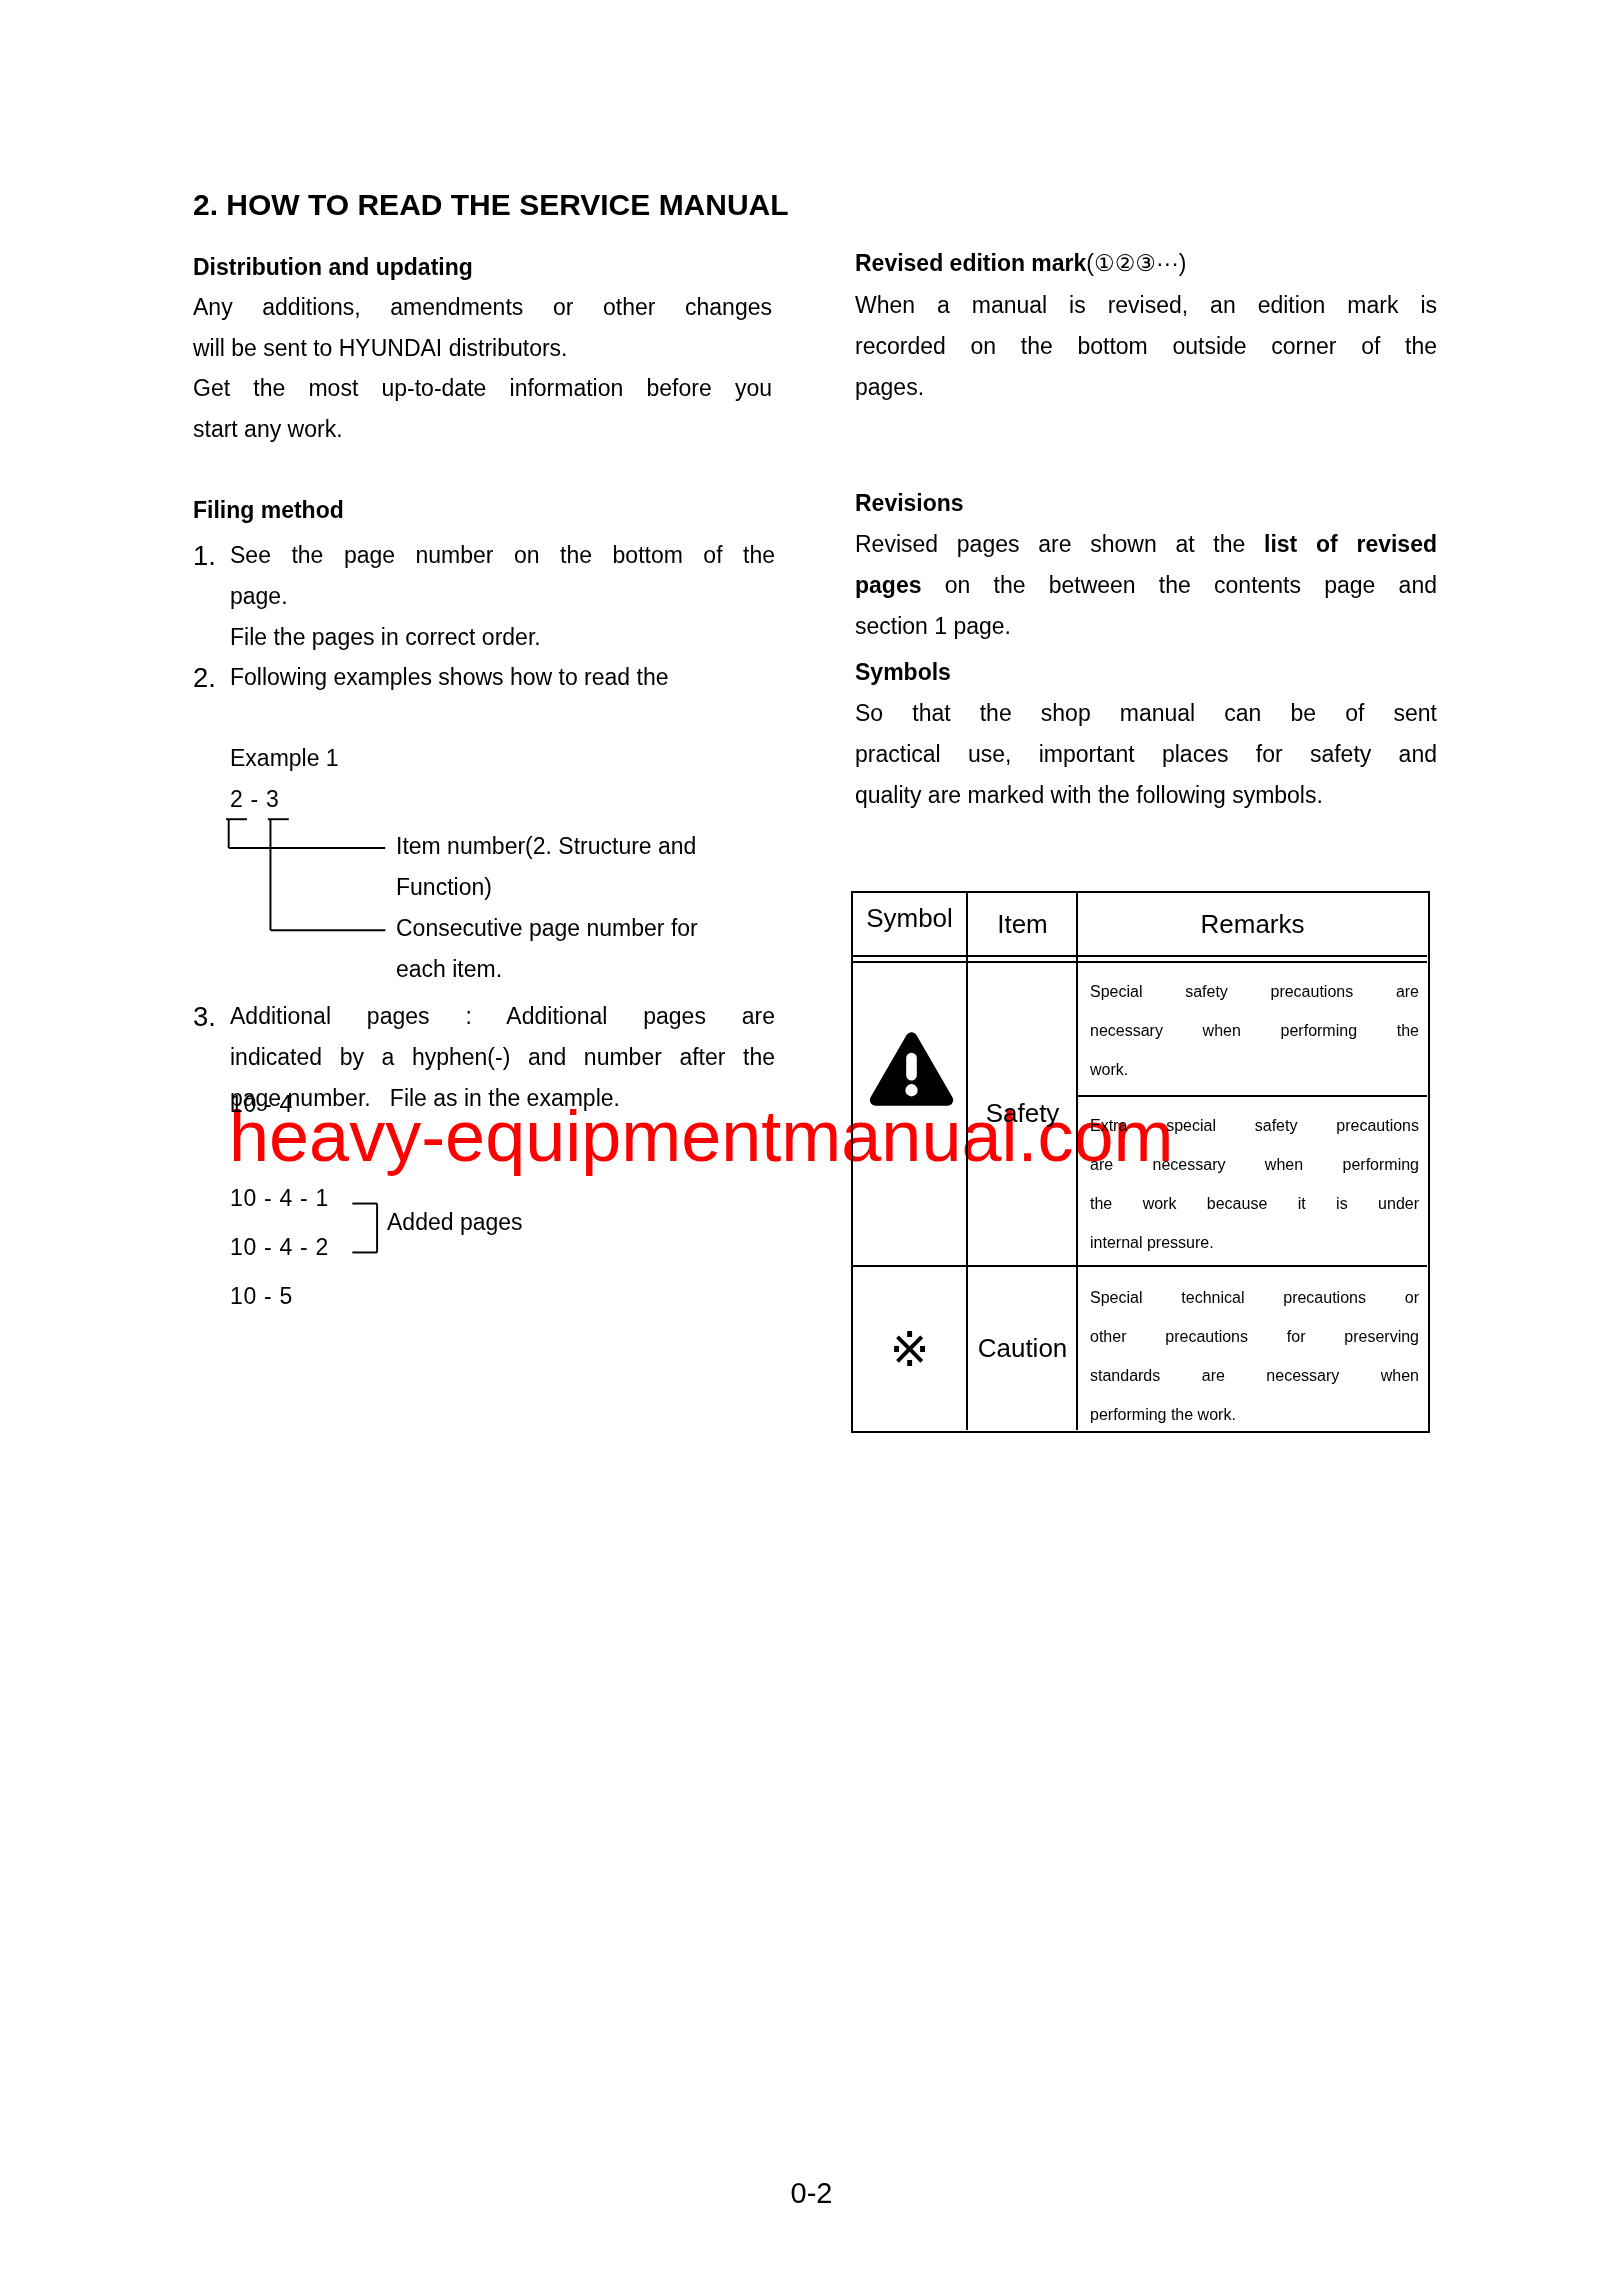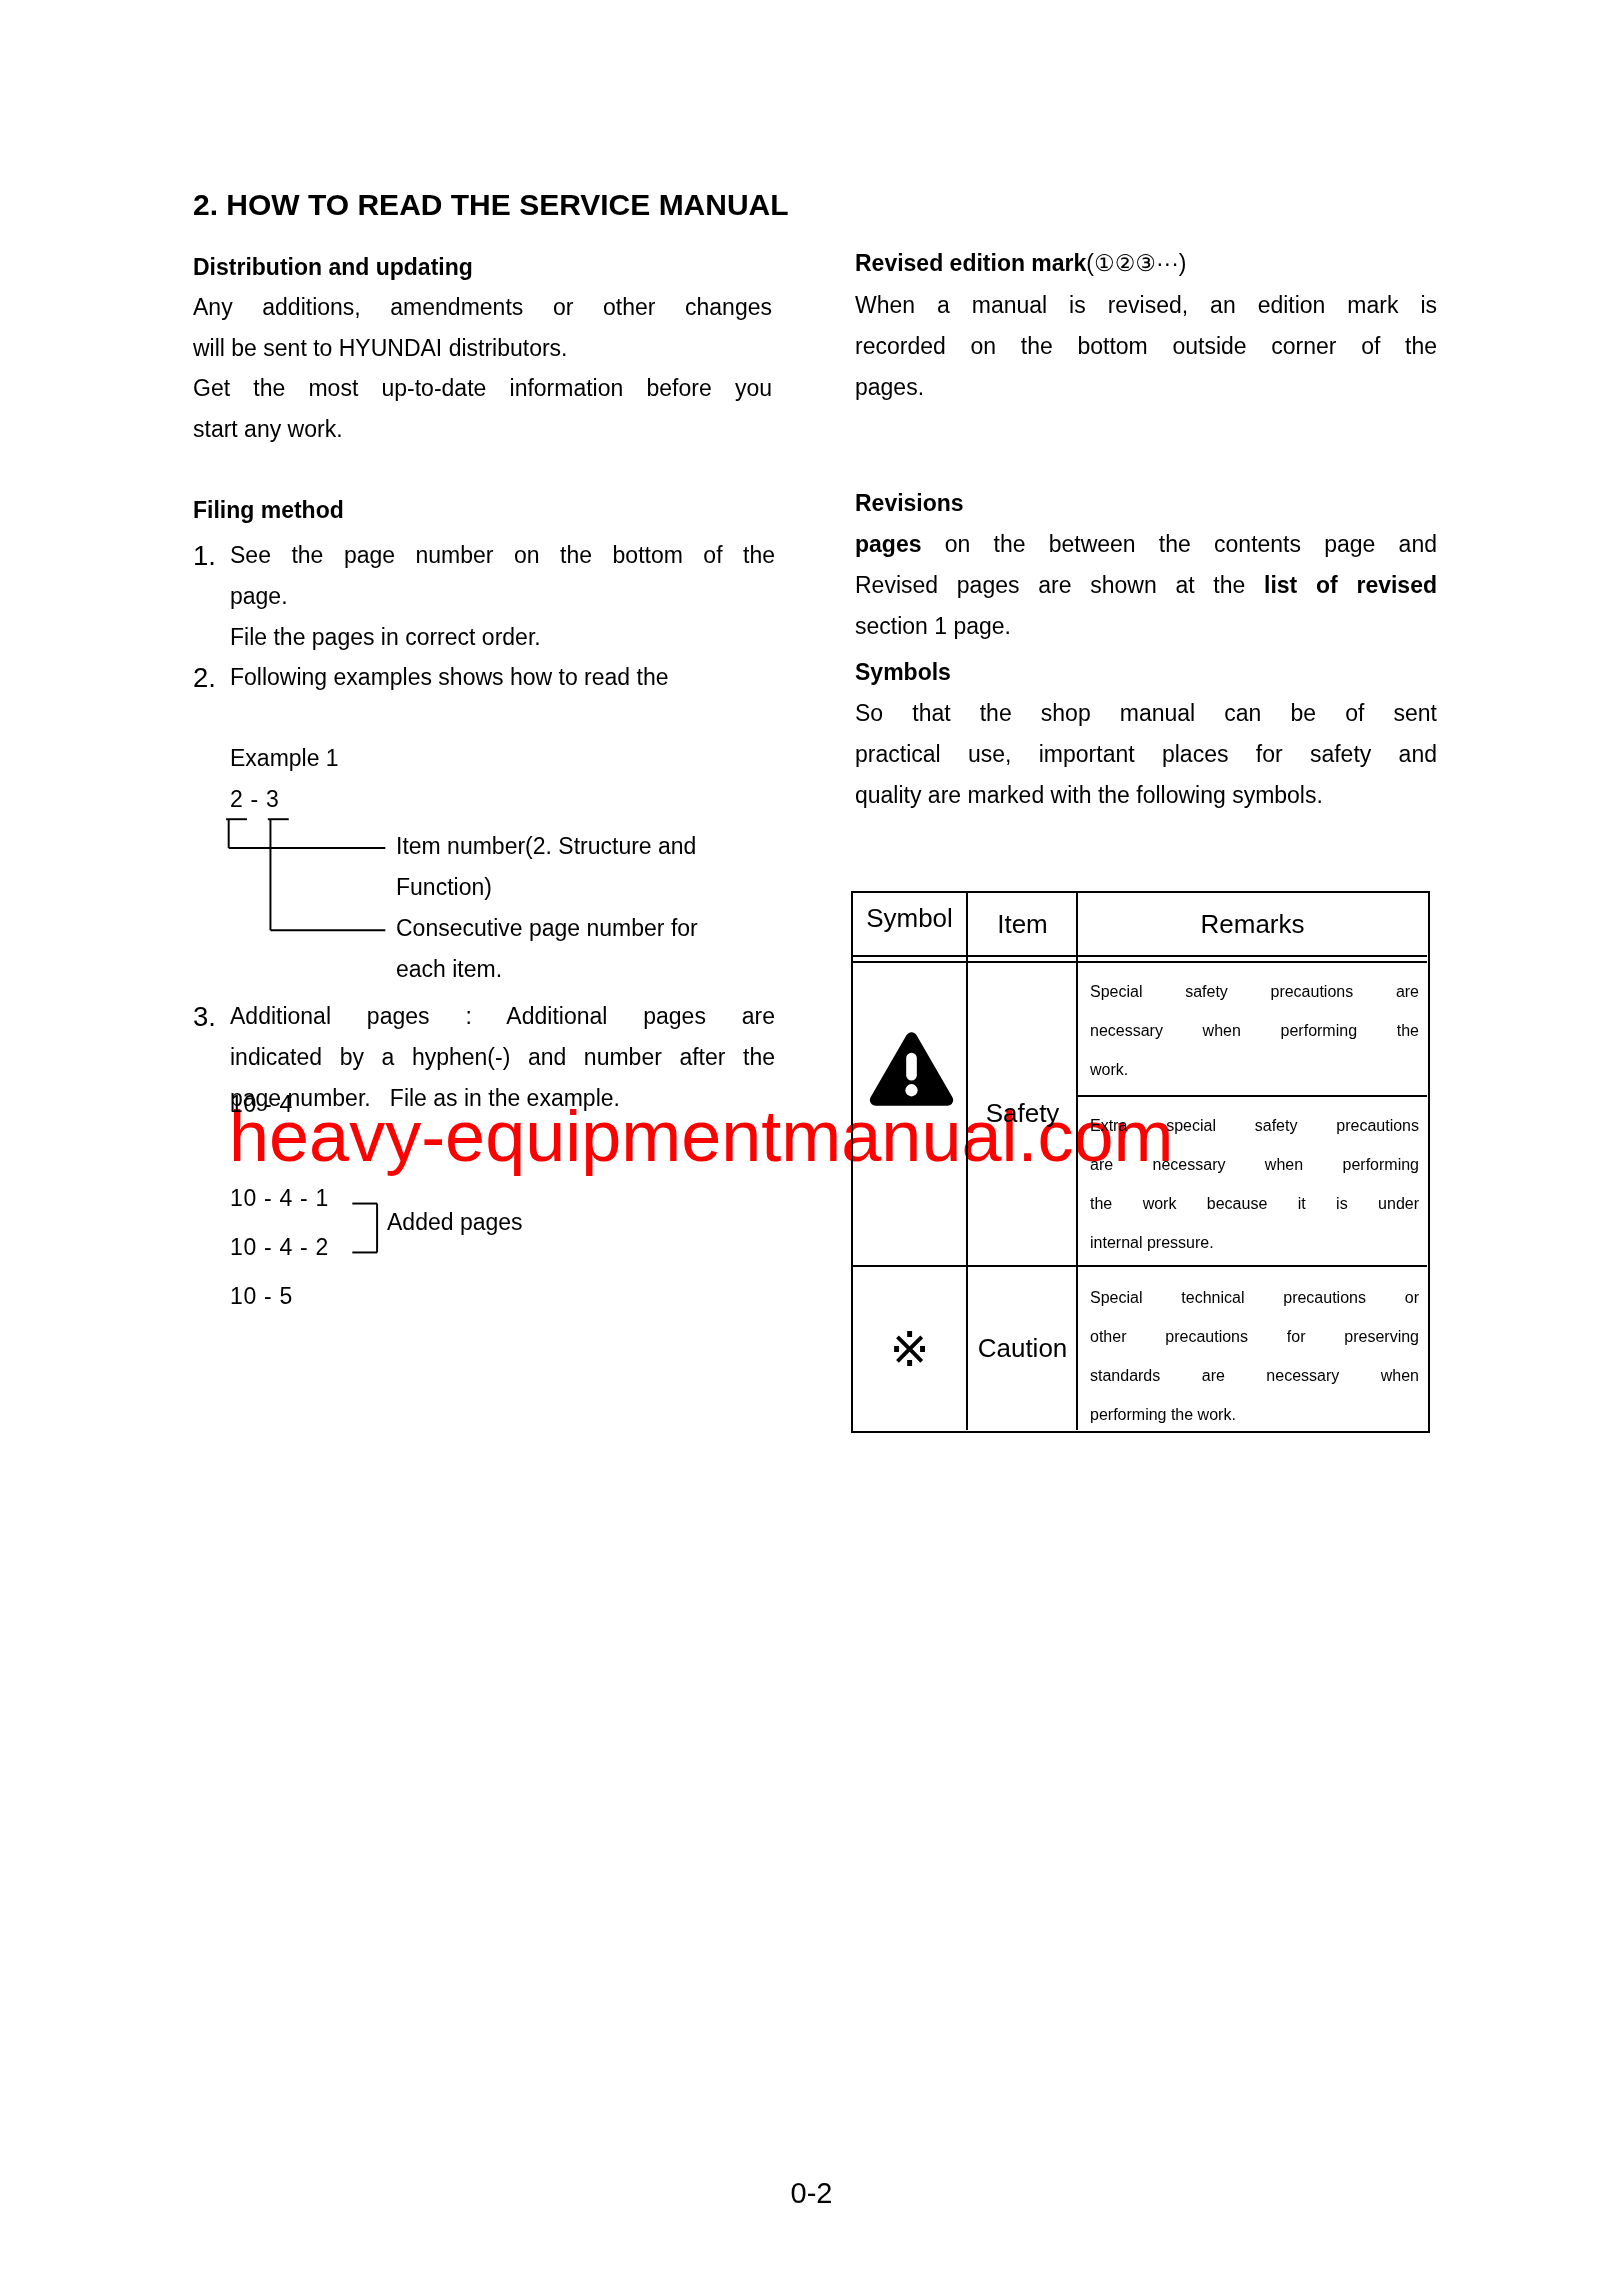--- a/index.html
+++ b/index.html
@@ -133,22 +133,22 @@
   <div class="ln j">When a manual is revised, an edition mark is</div>
   <div class="ln j">recorded on the bottom outside corner of the</div>
   <div class="ln">pages.</div>
 </div>
 
 <div class="b" style="left:855px;top:483px;width:582px">
   <div class="ln hb">Revisions</div>
 </div>
 
 <div class="b" style="left:855px;top:524px;width:582px">
+  <div class="ln j"><span>Revised pages are shown at the </span><span class="hb">list of revised</span></div>
   <div class="ln j"><span class="hb">pages</span><span> on the between the contents page and</span></div>
-  <div class="ln j"><span>Revised pages are shown at the </span><span class="hb">list of revised</span></div>
   <div class="ln">section 1 page.</div>
 </div>
 
 <div class="b" style="left:855px;top:652px;width:582px">
   <div class="ln hb">Symbols</div>
 </div>
 
 <div class="b" style="left:855px;top:693px;width:582px">
   <div class="ln j">So that the shop manual can be of sent</div>
   <div class="ln j">practical use, important places for safety and</div>

